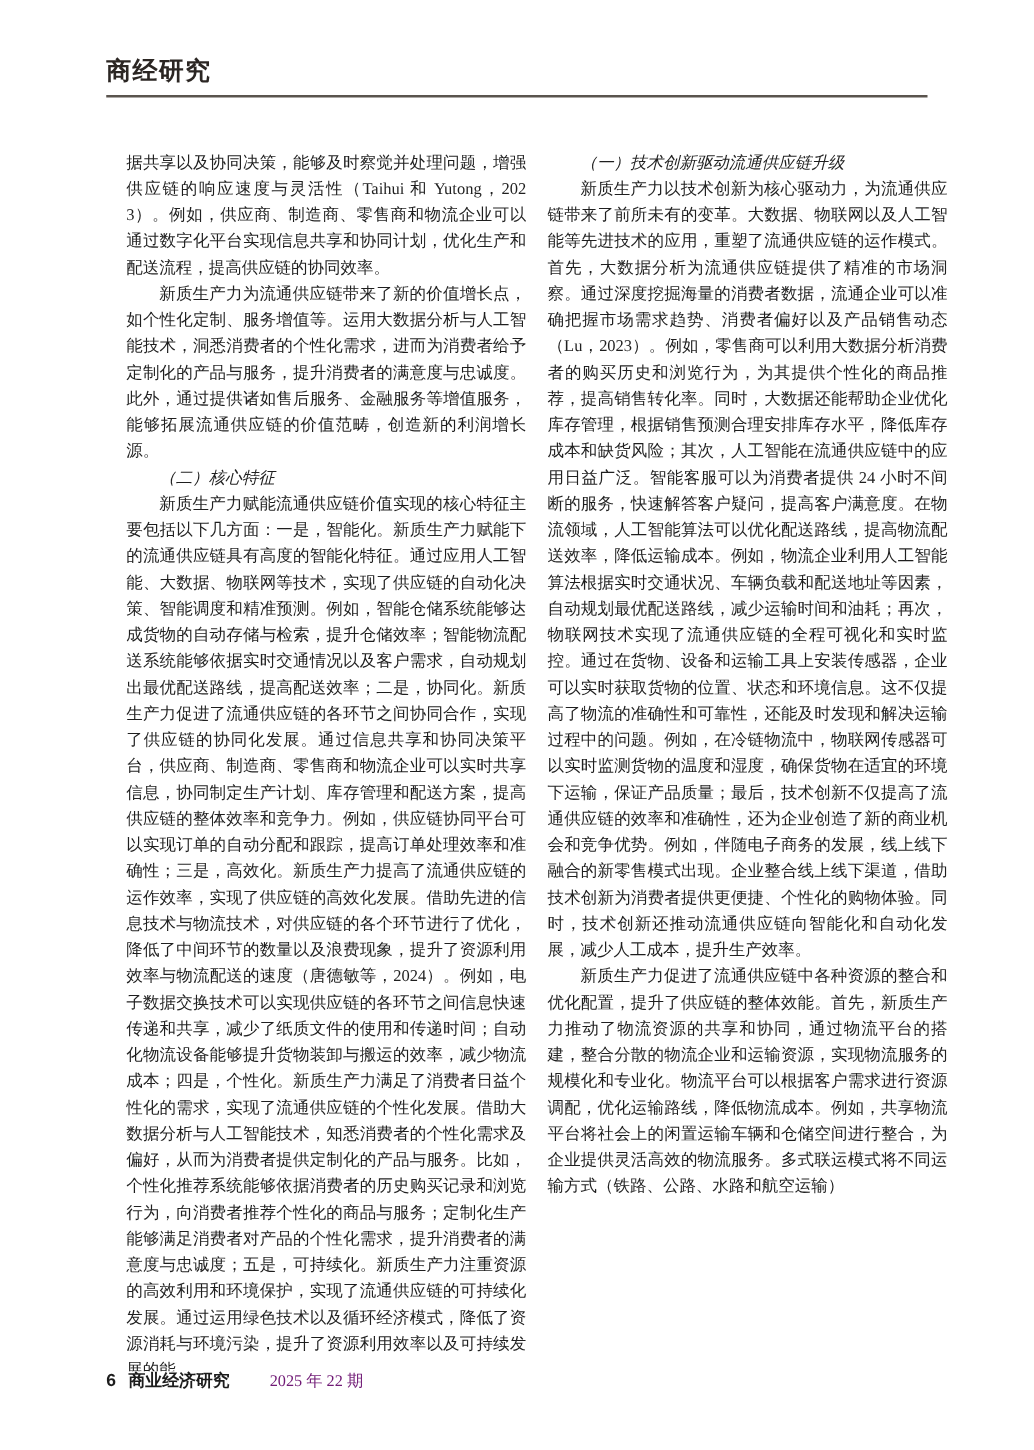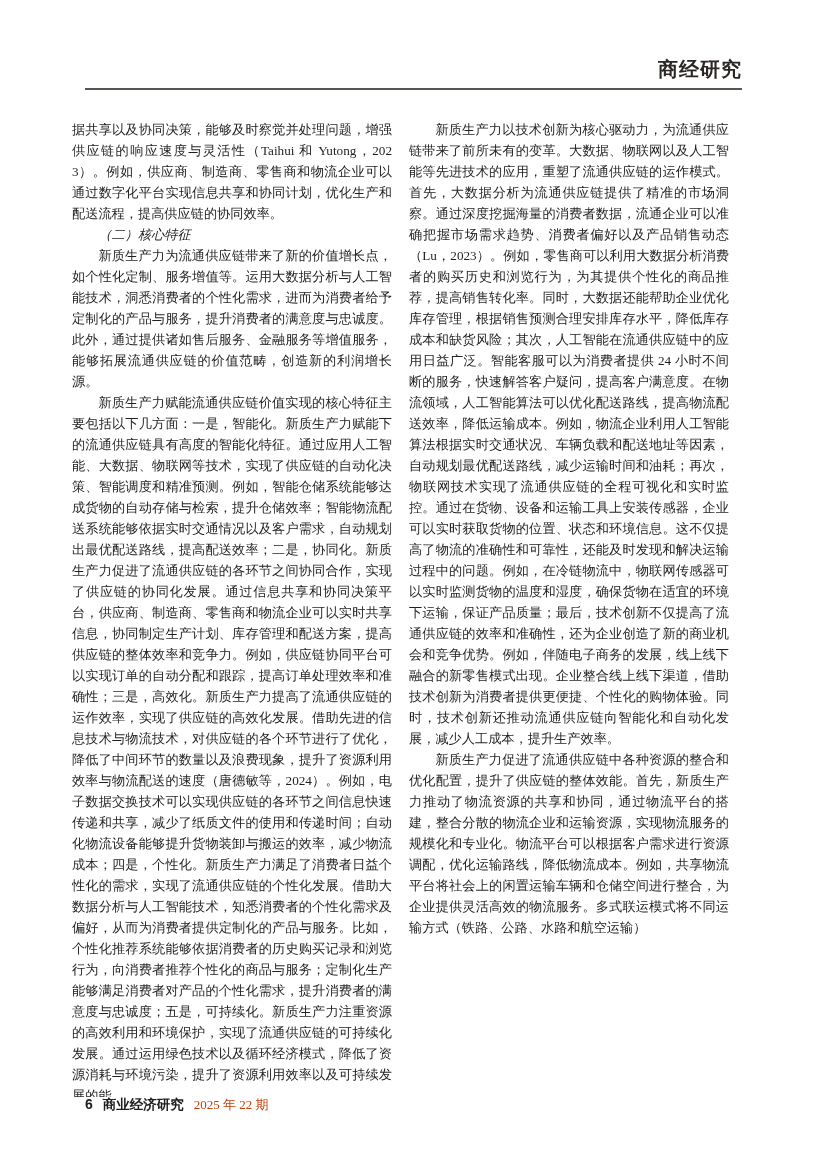--- a/index.html
+++ b/index.html
@@ -7,33 +7,33 @@
     width:827px;height:1160px;
     background:#ffffff;
     position:relative;
     overflow:hidden;
     font-family:"Liberation Serif","DejaVu Serif",serif;
     color:#1f1f1f;
   }
   .page{position:absolute;inset:0;}
   
   .running-head{
-    position:absolute;left:85px;top:56px;width:657px;text-align:right;
+    position:absolute;left:85px;top:44px;width:657px;
   }
   .running-head .title{
     font-family:"Liberation Sans","DejaVu Sans",sans-serif;
     font-weight:bold;font-size:20px;line-height:26px;color:#2b2623;
     letter-spacing:1px;
   }
   .running-head .rule{
     margin-top:6px;height:2px;background:#5a544e;width:100%;
   }
   
   .columns{
-    position:absolute;left:72px;top:119px;width:657px;height:978px;
+    position:absolute;left:101px;top:119px;width:657px;height:978px;
     display:flex;gap:17px;overflow:hidden;
   }
   .col{width:320px;flex:0 0 320px;}
   .col p{margin:0;}
   .para{
     font-size:13.2px;line-height:21px;text-align:justify;
     text-indent:2em;color:#1f1f1f;
     word-break:break-all;
   }
   .para.continued{text-indent:0;}
@@ -53,42 +53,43 @@
   .footer .pageno{
     font-family:"Liberation Sans","DejaVu Sans",sans-serif;
     font-weight:bold;font-size:14px;color:#1c1c1c;
   }
   .footer .journal{
     font-family:"Liberation Sans","DejaVu Sans",sans-serif;
     font-weight:bold;font-size:13.5px;color:#1c1c1c;
     margin-left:10px;
   }
   .footer .issue{
-    font-size:13px;color:#c2410c;margin-left:10px;
+    font-size:13px;color:#701a75;margin-left:32px;
     font-family:"Liberation Serif","DejaVu Serif",serif;
   }
 </style>
 </head>
 <body>
 
 <div class="page">
 
   <div class="running-head">
     <div class="title">商经研究</div>
     <div class="rule"></div>
   </div>
 
   <div class="columns">
     <div class="col">
         <p class="para continued">据共享以及协同决策，能够及时察觉并处理问题，增强供应链的响应速度与灵活性（Taihui 和 Yutong，2023）。例如，供应商、制造商、零售商和物流企业可以通过数字化平台实现信息共享和协同计划，优化生产和配送流程，提高供应链的协同效率。</p>
+        <p class="para">新质生产力为流通供应链带来了新的价值增长点，如个性化定制、服务增值等。运用大数据分析与人工智能技术，洞悉消费者的个性化需求，进而为消费者给予定制化的产品与服务，提升消费者的满意度与忠诚度。此外，通过提供诸如售后服务、金融服务等增值服务，能够拓展流通供应链的价值范畴，创造新的利润增长源。</p>
         <p class="para sub">（二）核心特征</p>
-        <p class="para">新质生产力为流通供应链带来了新的价值增长点，如个性化定制、服务增值等。运用大数据分析与人工智能技术，洞悉消费者的个性化需求，进而为消费者给予定制化的产品与服务，提升消费者的满意度与忠诚度。此外，通过提供诸如售后服务、金融服务等增值服务，能够拓展流通供应链的价值范畴，创造新的利润增长源。</p>
         <p class="para">新质生产力赋能流通供应链价值实现的核心特征主要包括以下几方面：一是，智能化。新质生产力赋能下的流通供应链具有高度的智能化特征。通过应用人工智能、大数据、物联网等技术，实现了供应链的自动化决策、智能调度和精准预测。例如，智能仓储系统能够达成货物的自动存储与检索，提升仓储效率；智能物流配送系统能够依据实时交通情况以及客户需求，自动规划出最优配送路线，提高配送效率；二是，协同化。新质生产力促进了流通供应链的各环节之间协同合作，实现了供应链的协同化发展。通过信息共享和协同决策平台，供应商、制造商、零售商和物流企业可以实时共享信息，协同制定生产计划、库存管理和配送方案，提高供应链的整体效率和竞争力。例如，供应链协同平台可以实现订单的自动分配和跟踪，提高订单处理效率和准确性；三是，高效化。新质生产力提高了流通供应链的运作效率，实现了供应链的高效化发展。借助先进的信息技术与物流技术，对供应链的各个环节进行了优化，降低了中间环节的数量以及浪费现象，提升了资源利用效率与物流配送的速度（唐德敏等，2024）。例如，电子数据交换技术可以实现供应链的各环节之间信息快速传递和共享，减少了纸质文件的使用和传递时间；自动化物流设备能够提升货物装卸与搬运的效率，减少物流成本；四是，个性化。新质生产力满足了消费者日益个性化的需求，实现了流通供应链的个性化发展。借助大数据分析与人工智能技术，知悉消费者的个性化需求及偏好，从而为消费者提供定制化的产品与服务。比如，个性化推荐系统能够依据消费者的历史购买记录和浏览行为，向消费者推荐个性化的商品与服务；定制化生产能够满足消费者对产品的个性化需求，提升消费者的满意度与忠诚度；五是，可持续化。新质生产力注重资源的高效利用和环境保护，实现了流通供应链的可持续化发展。通过运用绿色技术以及循环经济模式，降低了资源消耗与环境污染，提升了资源利用效率以及可持续发展的能</p>
       </div>
     <div class="col">
+        <p class="para sub">（一）技术创新驱动流通供应链升级</p>
         <p class="para">新质生产力以技术创新为核心驱动力，为流通供应链带来了前所未有的变革。大数据、物联网以及人工智能等先进技术的应用，重塑了流通供应链的运作模式。首先，大数据分析为流通供应链提供了精准的市场洞察。通过深度挖掘海量的消费者数据，流通企业可以准确把握市场需求趋势、消费者偏好以及产品销售动态（Lu，2023）。例如，零售商可以利用大数据分析消费者的购买历史和浏览行为，为其提供个性化的商品推荐，提高销售转化率。同时，大数据还能帮助企业优化库存管理，根据销售预测合理安排库存水平，降低库存成本和缺货风险；其次，人工智能在流通供应链中的应用日益广泛。智能客服可以为消费者提供 24 小时不间断的服务，快速解答客户疑问，提高客户满意度。在物流领域，人工智能算法可以优化配送路线，提高物流配送效率，降低运输成本。例如，物流企业利用人工智能算法根据实时交通状况、车辆负载和配送地址等因素，自动规划最优配送路线，减少运输时间和油耗；再次，物联网技术实现了流通供应链的全程可视化和实时监控。通过在货物、设备和运输工具上安装传感器，企业可以实时获取货物的位置、状态和环境信息。这不仅提高了物流的准确性和可靠性，还能及时发现和解决运输过程中的问题。例如，在冷链物流中，物联网传感器可以实时监测货物的温度和湿度，确保货物在适宜的环境下运输，保证产品质量；最后，技术创新不仅提高了流通供应链的效率和准确性，还为企业创造了新的商业机会和竞争优势。例如，伴随电子商务的发展，线上线下融合的新零售模式出现。企业整合线上线下渠道，借助技术创新为消费者提供更便捷、个性化的购物体验。同时，技术创新还推动流通供应链向智能化和自动化发展，减少人工成本，提升生产效率。</p>
         <p class="para">新质生产力促进了流通供应链中各种资源的整合和优化配置，提升了供应链的整体效能。首先，新质生产力推动了物流资源的共享和协同，通过物流平台的搭建，整合分散的物流企业和运输资源，实现物流服务的规模化和专业化。物流平台可以根据客户需求进行资源调配，优化运输路线，降低物流成本。例如，共享物流平台将社会上的闲置运输车辆和仓储空间进行整合，为企业提供灵活高效的物流服务。多式联运模式将不同运输方式（铁路、公路、水路和航空运输）</p>
       </div>
   </div>
 
   <div class="footer">
     <span class="pageno">6</span>
     <span class="journal">商业经济研究</span>
     <span class="issue">2025 年 22 期</span>
   </div>

